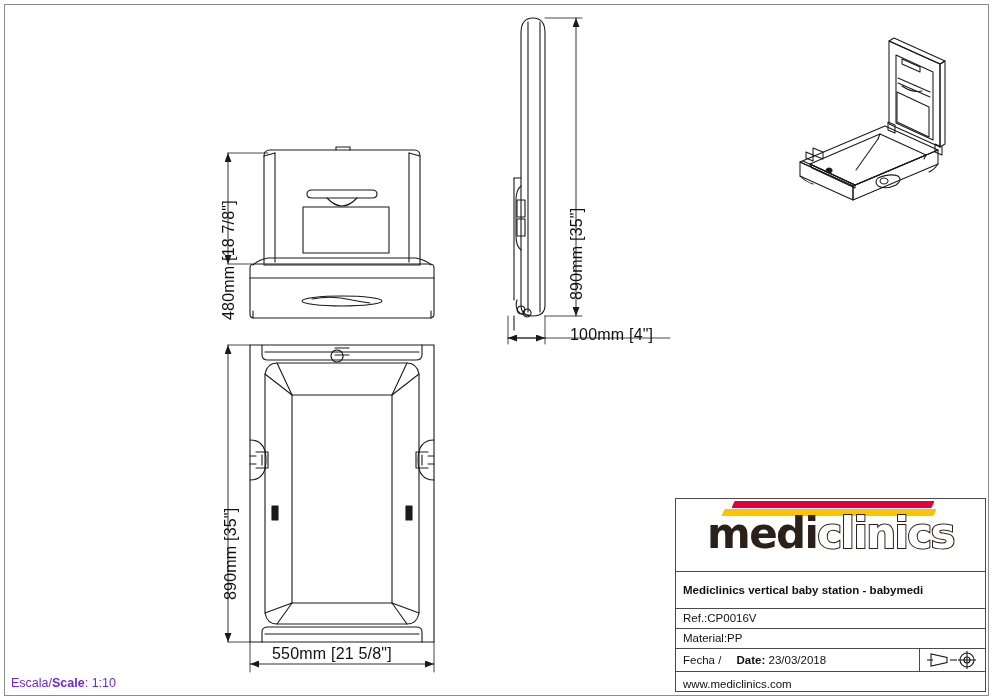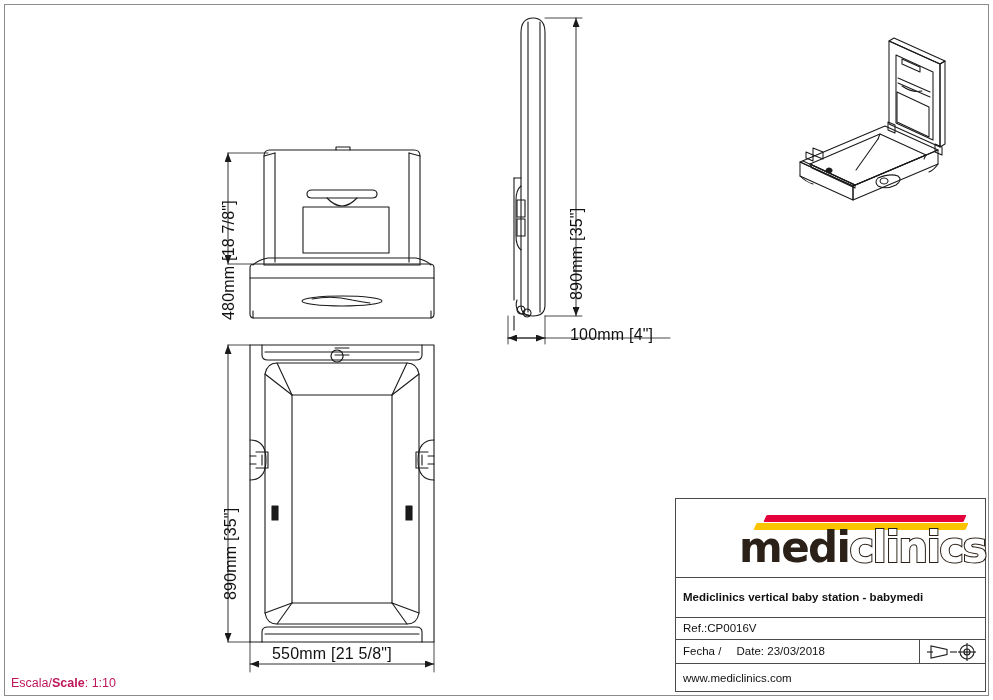--- a/index.html
+++ b/index.html
@@ -70,25 +70,24 @@
 
   .tb-logo {
     height: 78px;
     position: relative;
     padding: 0;
     display: block;
   }
   .logo-wrap {
     position: absolute;
     left: 50%;
-    top: 14px;
+    top: 0;
     transform: translateX(-50%);
     width: 252px;
     height: 62px;
-    margin-left: 32px;
   }
   .stripe {
     position: absolute;
     height: 7px;
     border-radius: 1px;
   }
   .stripe-red {
     left: 28px;
     top: 2px;
     width: 200px;
@@ -129,39 +128,39 @@
     gap: 3px;
   }
   .tb-desc .es { font-size: 11.5px; }
   .tb-desc .en { font-size: 11.5px; font-weight: 700; text-align: center; }
 
   .tb-ref     { height: 22px; }
   .tb-mat     { height: 22px; }
   .tb-date    { height: 24px; justify-content: space-between; padding-right: 0; }
   .tb-web     { height: 22px; align-items: flex-end; }
 
-  .tb-date-text b { font-weight: 400; padding-left: 12px; }
+  .tb-date-text b { font-weight: 700; padding-left: 12px; }
   .proj-cell {
     width: 66px;
     height: 100%;
     border-left: 1px solid #4a4a4a;
     box-sizing: border-box;
     display: flex;
     align-items: center;
     justify-content: center;
   }
 
   
   .scalenote {
     position: absolute;
     left: 11px;
     bottom: 8px;
     font-size: 12.5px;
     line-height: 1.35;
-    color: #be185d;
+    color: #6d28d9;
     white-space: nowrap;
   }
   .scalenote b { font-weight: 700; }
 
   
   .dimlabel {
     position: absolute;
     font-size: 16px;
     color: #111;
     white-space: nowrap;
@@ -383,20 +382,24 @@
 
     <div class="tb-row tb-desc">
       <div class="en">Mediclinics vertical baby station - babymedi</div>
     </div>
 
     <div class="tb-row tb-ref">
       <span>Ref.: </span>
         <span>CP0016V</span>
     </div>
 
+    <div class="tb-row tb-mat">
+      <span>Material: </span>
+        <span>PP</span>
+    </div>
 
     <div class="tb-row tb-date">
       <span class="tb-date-text"><span>Fecha / </span><b>Date:</b><span> 23/03/2018</span></span>
       <span class="proj-cell">
         <svg width="56" height="20" viewBox="0 0 56 20">
           <g stroke="#1a1a1a" fill="none" stroke-width="1.1">
             <path d="M6,4 L6,16 L22,12.5 L22,7.5 Z"></path>
             <path d="M2,10 L8,10"></path>
             <path d="M25,10 L32,10"></path>
             <circle cx="42" cy="10" r="7"></circle>

